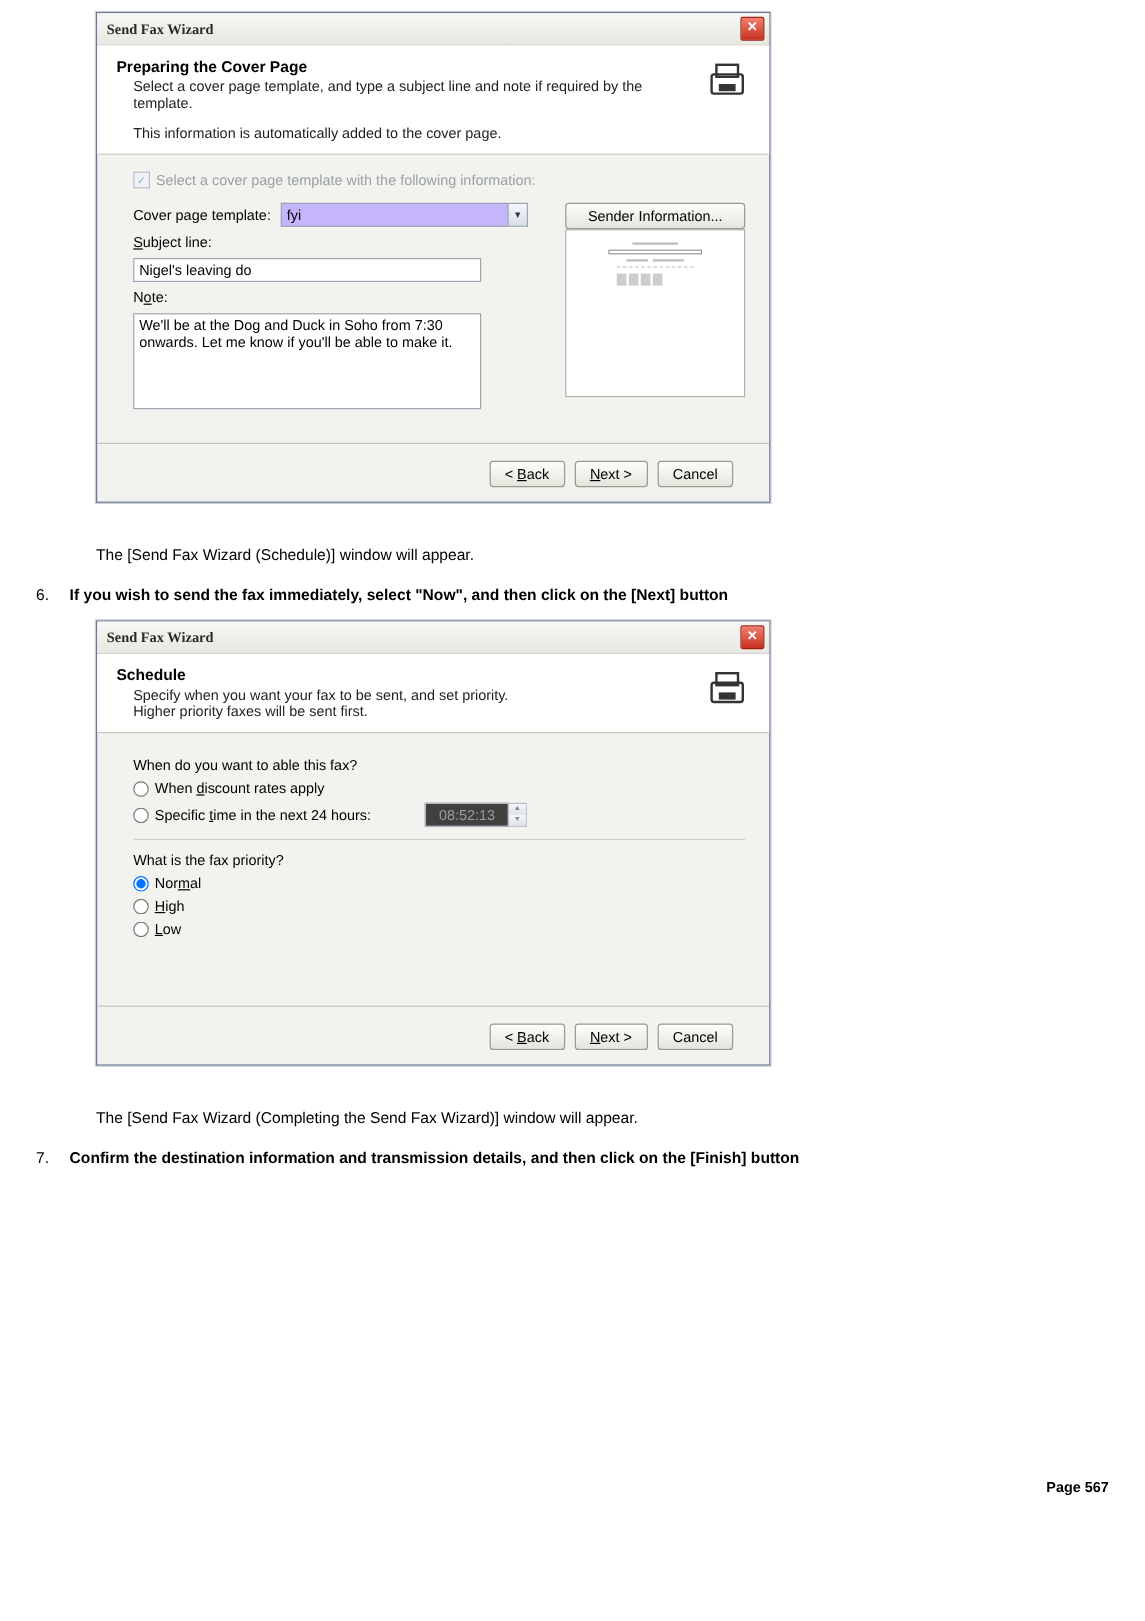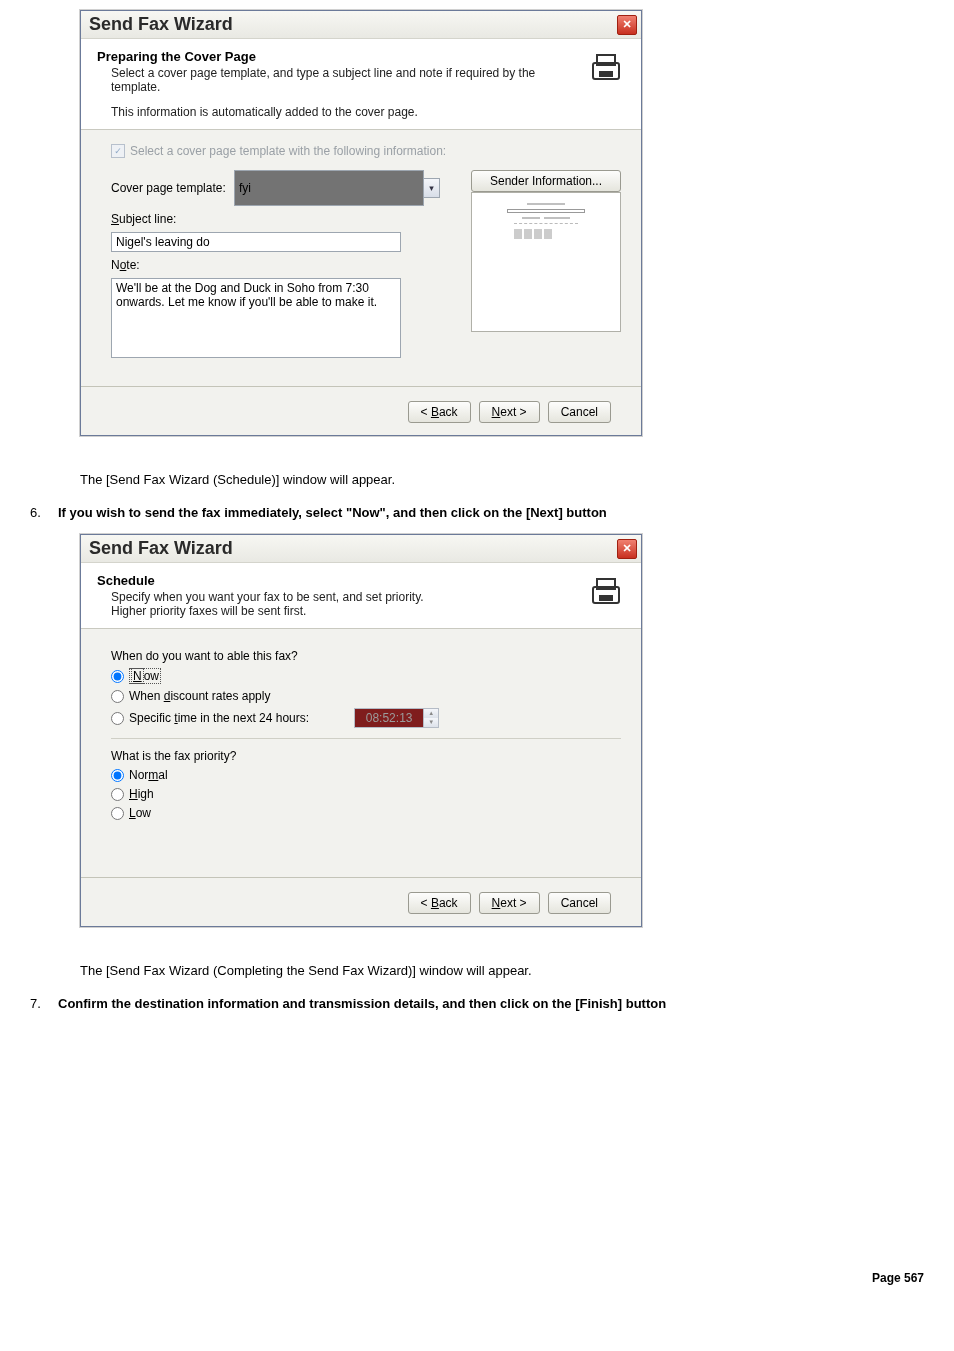--- a/index.html
+++ b/index.html
@@ -46,22 +46,23 @@
   .titlebar {
     display: flex;
     align-items: center;
     justify-content: space-between;
     background: linear-gradient(#f7f7f3, #e9e9e3);
     padding: 3px 4px 3px 8px;
     border-bottom: 1px solid #d4d4cc;
   }
   .titlebar-title {
     font-weight: bold;
-    font-size: 18px;
+    font-size: 12px;
     color: #2a2a2a;
+    font-family: Liberation Serif, serif;
   }
   .close-btn {
     width: 18px;
     height: 18px;
     background: linear-gradient(#f08070, #c83020);
     border: 1px solid #a02010;
     border-radius: 2px;
     color: #fff;
     font-size: 11px;
     line-height: 16px;
@@ -122,25 +123,25 @@
   .form-label {
     width: 115px;
   }
   .combo {
     position: relative;
     display: inline-flex;
     align-items: center;
   }
   .combo input {
     width: 190px;
-    height: 36px;
+    height: 20px;
     border: 1px solid #9da6b0;
     font-size: 12px;
     padding: 0 4px;
-    background: #737373;
+    background: #c4b5fd;
     box-sizing: border-box;
   }
   .combo .combo-arrow {
     width: 16px;
     height: 20px;
     background: linear-gradient(#f4f6fa, #d8dee8);
     border: 1px solid #9da6b0;
     border-left: none;
     display: inline-flex;
     align-items: center;
@@ -230,21 +231,21 @@
     margin: 6px 0 4px 0;
   }
   .time-spinner {
     display: inline-flex;
     margin-left: 40px;
   }
   .time-spinner input {
     width: 70px;
     height: 20px;
     border: 1px solid #b5bcc6;
-    background: #7f1d1d;
+    background: #404040;
     color: #9b9b9b;
     font-size: 12px;
     text-align: center;
     box-sizing: border-box;
   }
   .time-spinner .spin-btns {
     display: flex;
     flex-direction: column;
     border: 1px solid #b5bcc6;
     border-left: none;
@@ -363,24 +364,20 @@
     <div class="header-icon">
       <svg viewBox="0 0 40 40">
           <rect x="6" y="14" width="26" height="16" rx="2" fill="none" stroke="#333" stroke-width="2"></rect>
           <rect x="10" y="6" width="18" height="10" fill="none" stroke="#333" stroke-width="2"></rect>
           <rect x="12" y="22" width="14" height="6" fill="#333"></rect>
         </svg>
     </div>
   </div>
   <div class="body-section">
     <div class="question">When do you want to able this fax?</div>
-    <div class="radio-row radio-selected">
-      <input type="radio" checked="" style="">
-      <span><span class="u">N</span>ow</span>
-    </div>
     <div class="radio-row">
       <input type="radio" style="">
       <span>When <span class="u">d</span>iscount rates apply</span>
     </div>
     <div class="radio-row">
       <input type="radio" style="">
       <span>Specific <span class="u">t</span>ime in the next 24 hours:</span>
       <span class="time-spinner">
         <input type="text" disabled="" value="08:52:13" style="">
         <span class="spin-btns">

